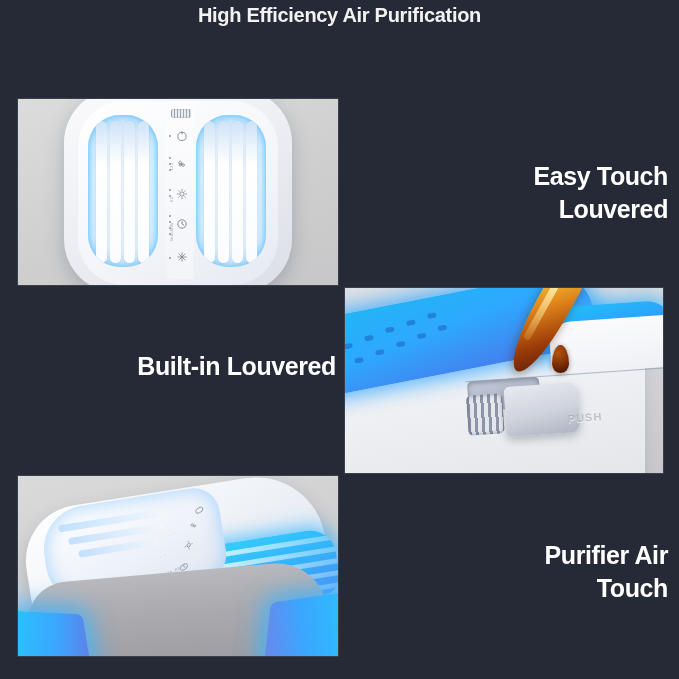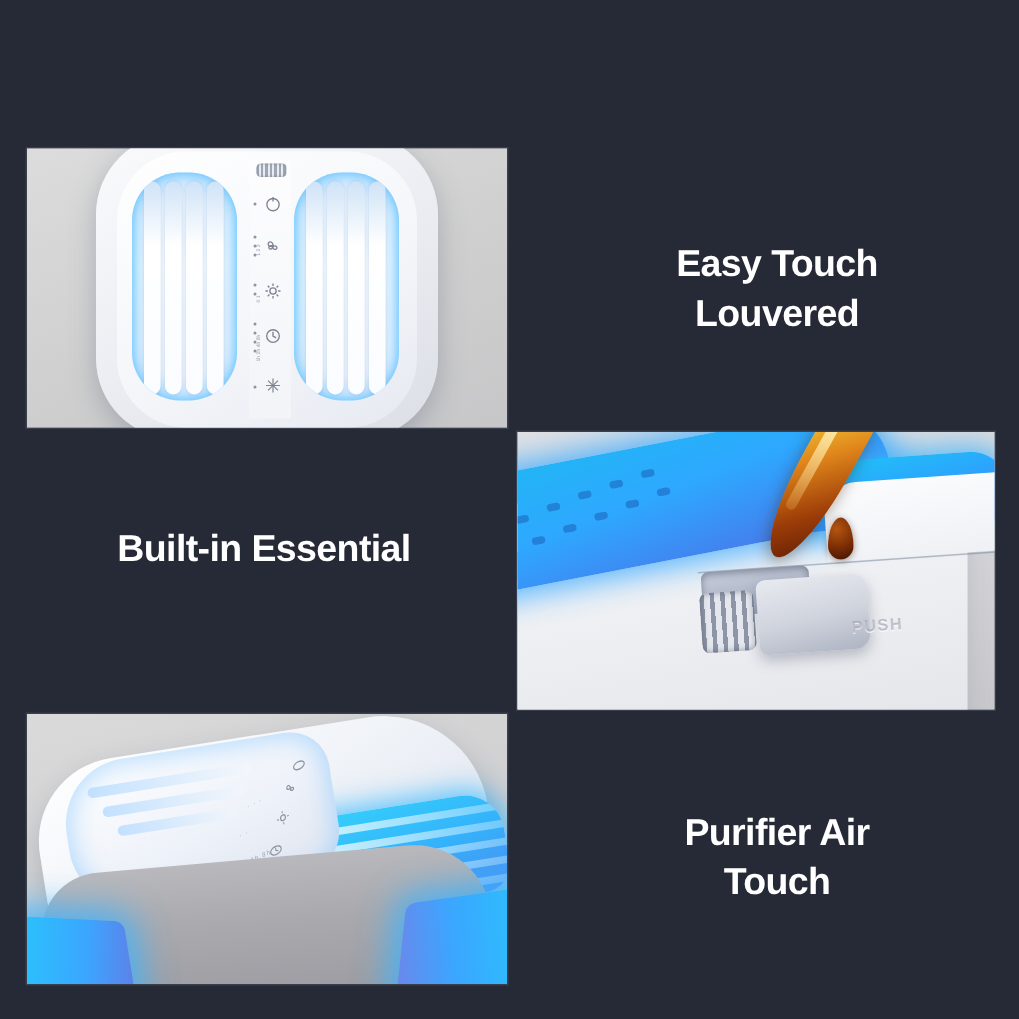--- a/index.html
+++ b/index.html
@@ -53,21 +53,21 @@
   .panel-2 { left: 345px; top: 288px; width: 318px; height: 185px; }
   .panel-3 { left: 18px;  top: 476px; width: 320px; height: 180px; }
 
   
   .caption {
     position: absolute;
     color: #ffffff;
     font-size: 25px;
     line-height: 33px;
     font-weight: bold;
-    text-align: center;
+    text-align: right;
     letter-spacing: -0.4px;
   }
   .cap-1 { left: 368px; top: 160px; width: 300px; }
   .cap-2 { left: 16px;  top: 350px; width: 320px; }
   .cap-3 { left: 368px; top: 539px; width: 300px; }
   .caption .line { display: block; }
 
   
   .art1 {
     position: absolute;
@@ -379,20 +379,21 @@
     line-height: 5px;
     color: #99a0ad;
     letter-spacing: 1px;
     white-space: nowrap;
   }
 </style>
 </head>
 <body>
 
 <div class="header">
+  <p class="subtitle">High Efficiency Air Purification</p>
 </div>
 
 <div class="panel panel-1">
   <div class="art1">
     <div class="a1-body"></div>
     <div class="a1-inner"></div>
 
     <div class="a1-grille left">
       <div class="slat"></div>
       <div class="slat"></div>
@@ -475,21 +476,21 @@
     </div>
   </div>
 </div>
 
 <div class="caption cap-1">
   <span class="line">Easy Touch</span>
   <span class="line">Louvered</span>
 </div>
 
 <div class="caption cap-2">
-  <span class="line">Built-in Essential</span>
+  <span class="line">Built-in Louvered</span>
 </div>
 
 <div class="panel panel-2">
   <div class="art2">
     <div class="a2-shell"></div>
 
     <div class="a2-grille-edge"></div>
     <div class="a2-grille">
       <div class="hole" style="left:38px;top:30px"></div>
       <div class="hole" style="left:60px;top:26px"></div>

